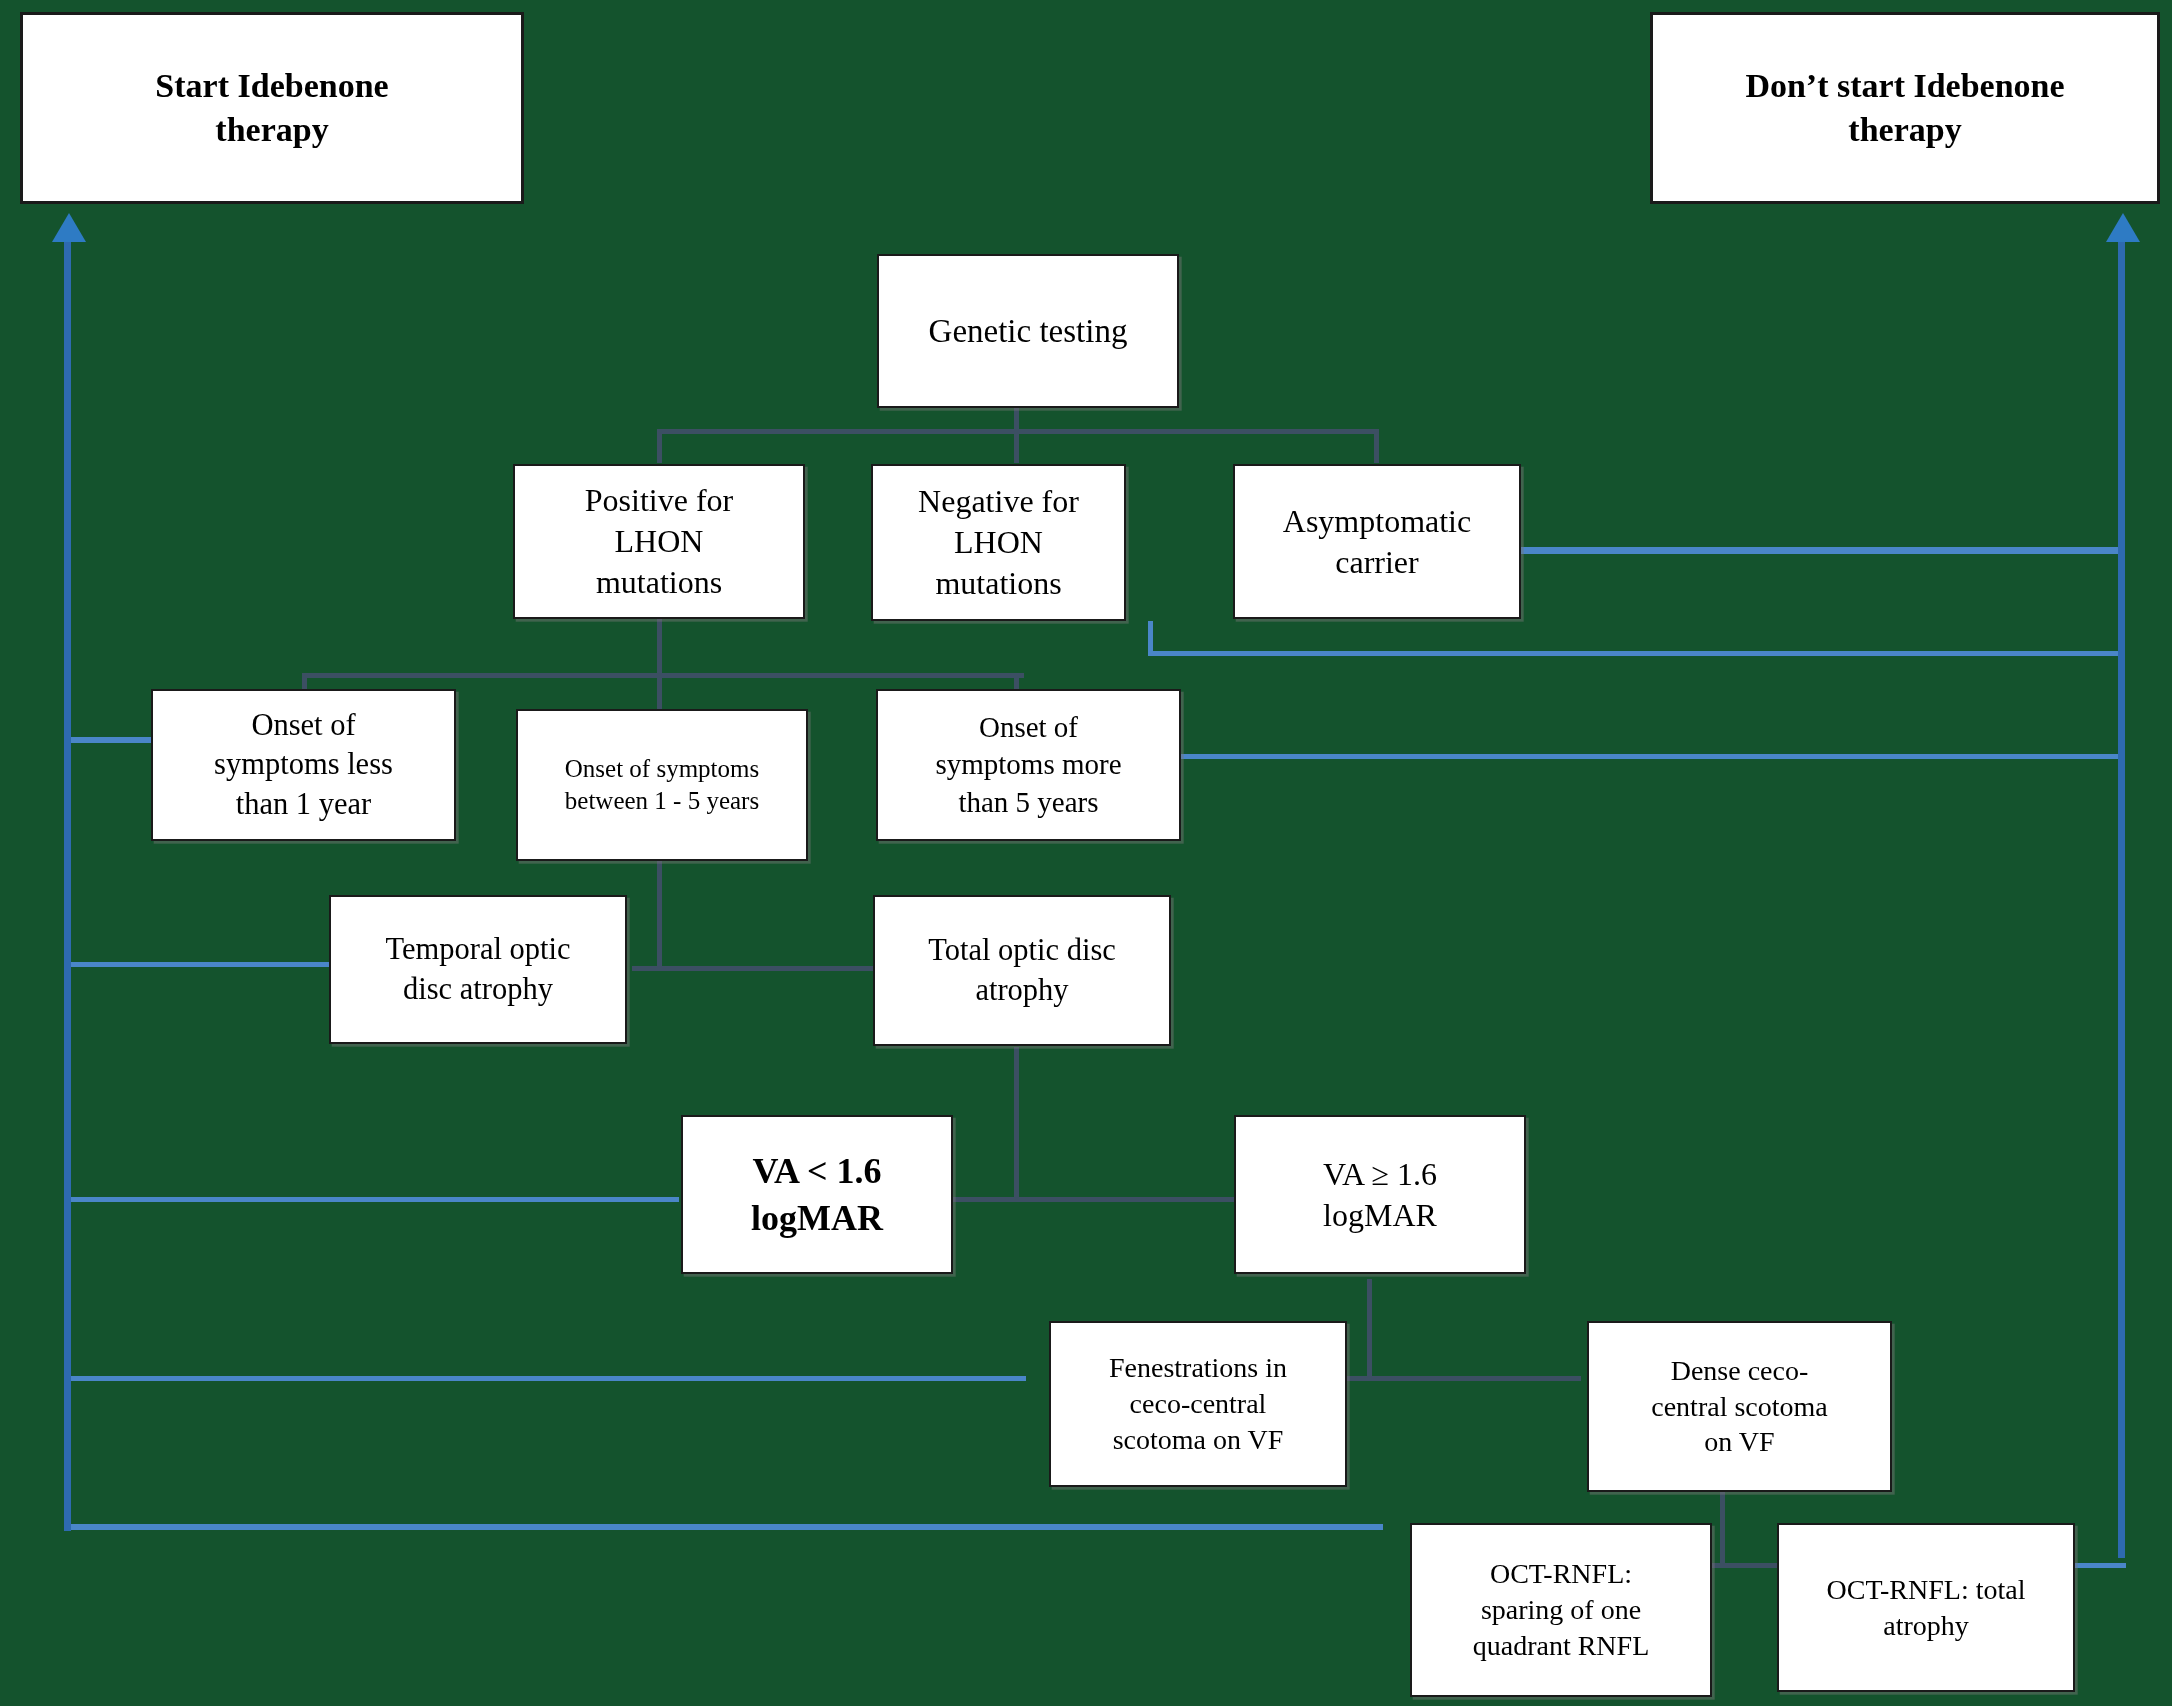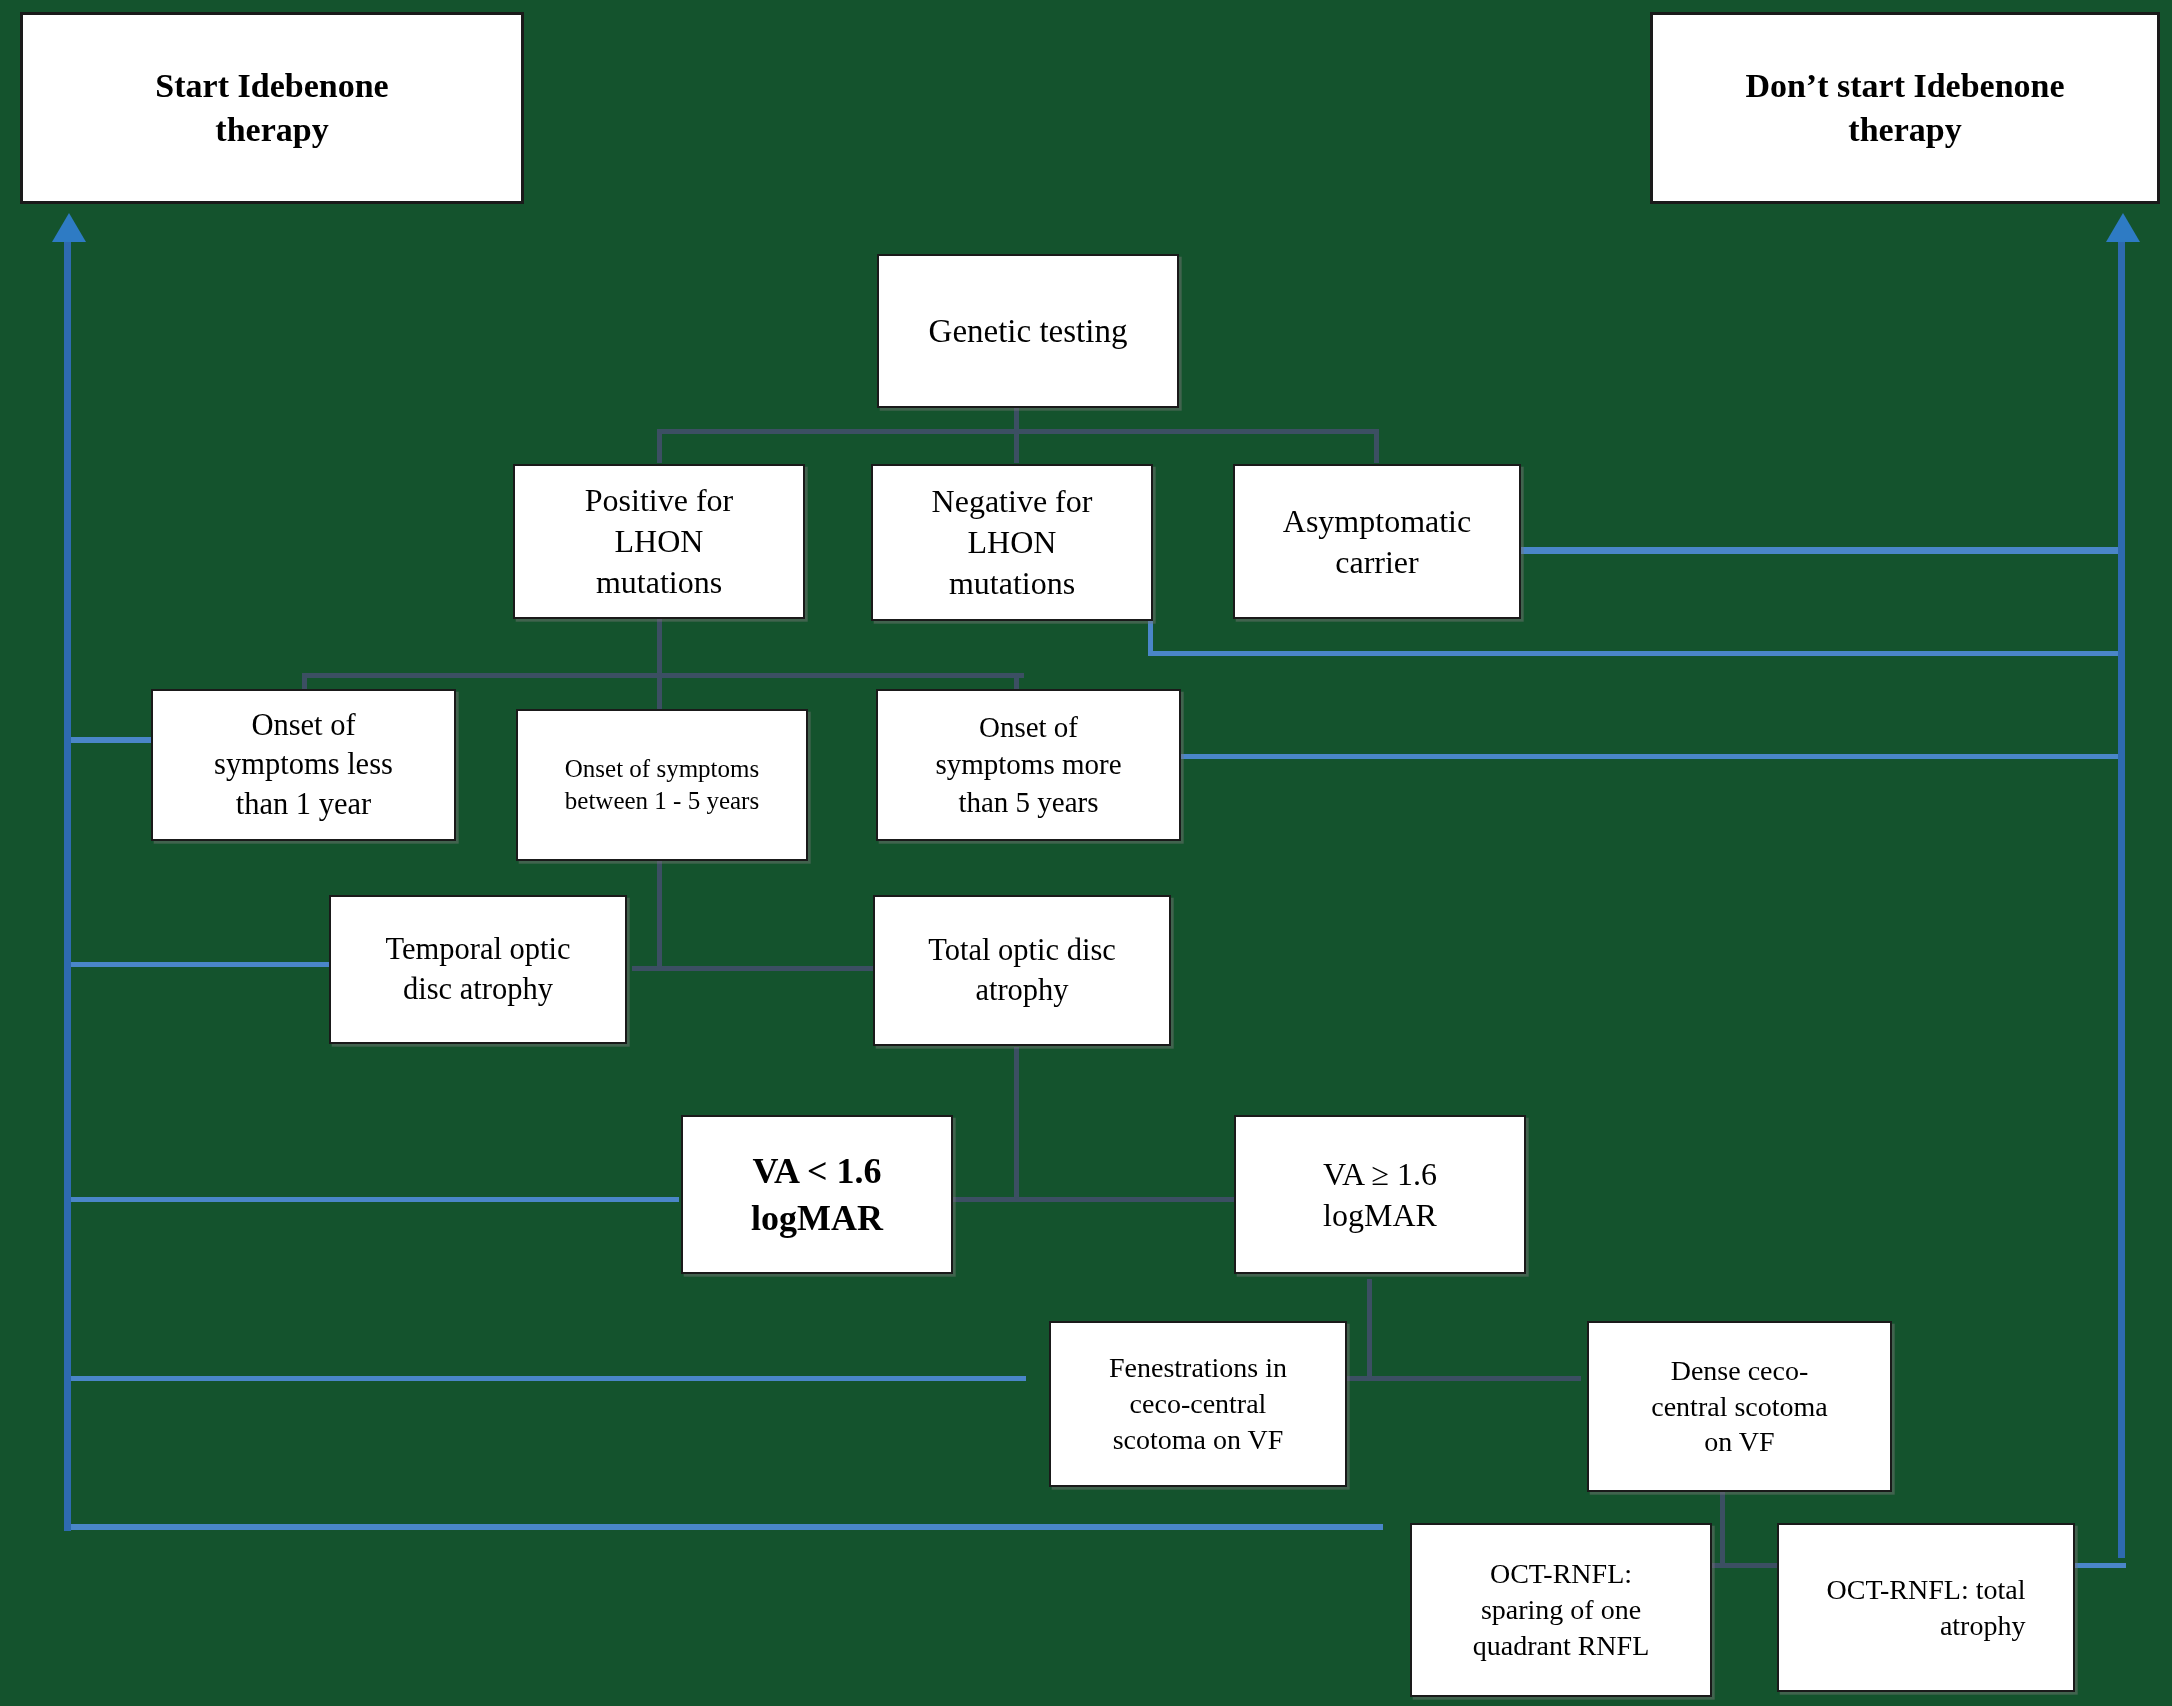--- a/index.html
+++ b/index.html
@@ -99,21 +99,21 @@
 
   <div class="node terminal" style="left:1650px;top:12px;width:510px;height:192px;font-size:34px;">Don’t start Idebenone
 therapy</div>
 
   <div class="node" style="left:877px;top:254px;width:302px;height:154px;font-size:33px;">Genetic testing</div>
 
   <div class="node" style="left:513px;top:464px;width:292px;height:155px;font-size:32px;">Positive for
 LHON
 mutations</div>
 
-  <div class="node" style="left:871px;top:464px;width:282px;height:157px;font-size:32px;">Negative for
+  <div class="node" style="left:871px;top:464px;width:255px;height:157px;font-size:32px;">Negative for
 LHON
 mutations</div>
 
   <div class="node" style="left:1233px;top:464px;width:288px;height:155px;font-size:32px;">Asymptomatic
 carrier</div>
 
   <div class="node" style="left:151px;top:689px;width:305px;height:152px;font-size:30.5px;">Onset of
 symptoms less
 than 1 year</div>
 
@@ -141,17 +141,17 @@
 scotoma on VF</div>
 
   <div class="node" style="left:1587px;top:1321px;width:305px;height:171px;font-size:28px;">Dense ceco-
 central scotoma
 on VF</div>
 
   <div class="node" style="left:1410px;top:1523px;width:302px;height:174px;font-size:28px;">OCT-RNFL:
 sparing of one
 quadrant RNFL</div>
 
-  <div class="node" style="left:1777px;top:1523px;width:298px;height:169px;font-size:28px;text-align:right;">OCT-RNFL: total
+  <div class="node" style="left:1777px;top:1523px;width:298px;height:169px;font-size:28px;">OCT-RNFL: total
 atrophy</div>
 
 </div>
 
 
 </body></html>

